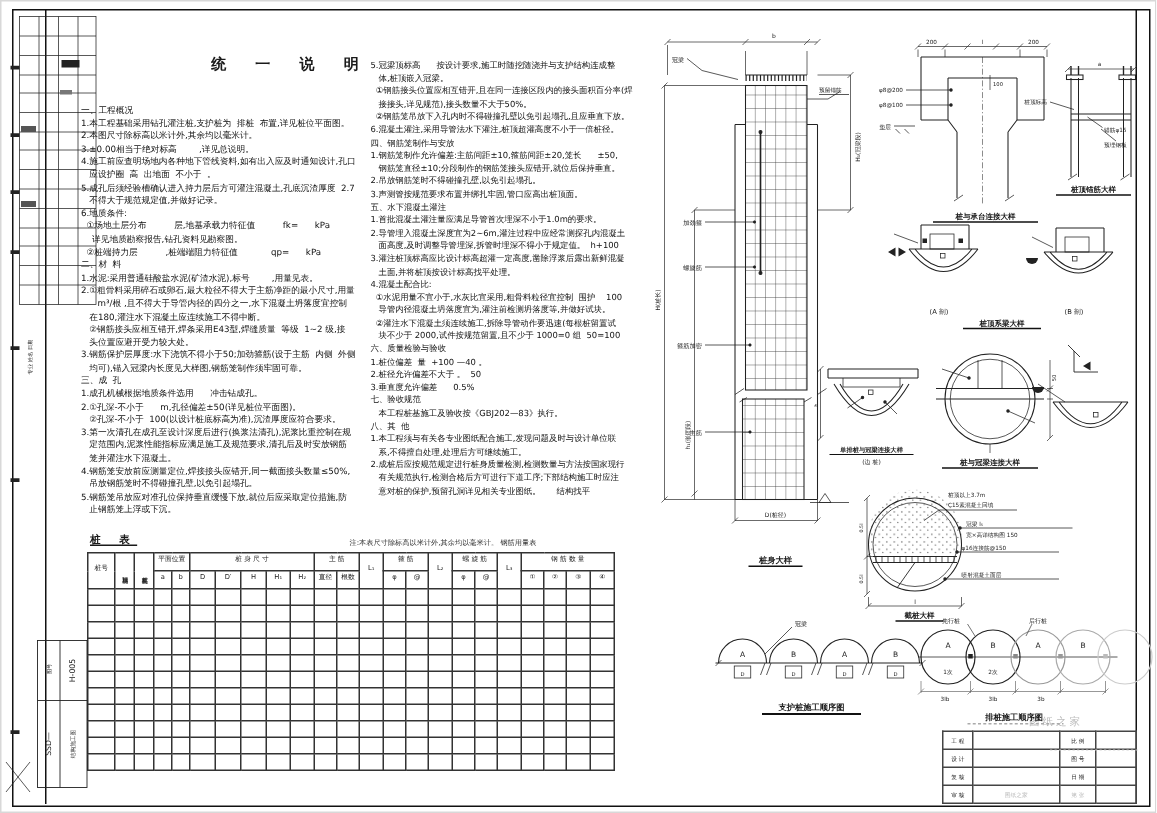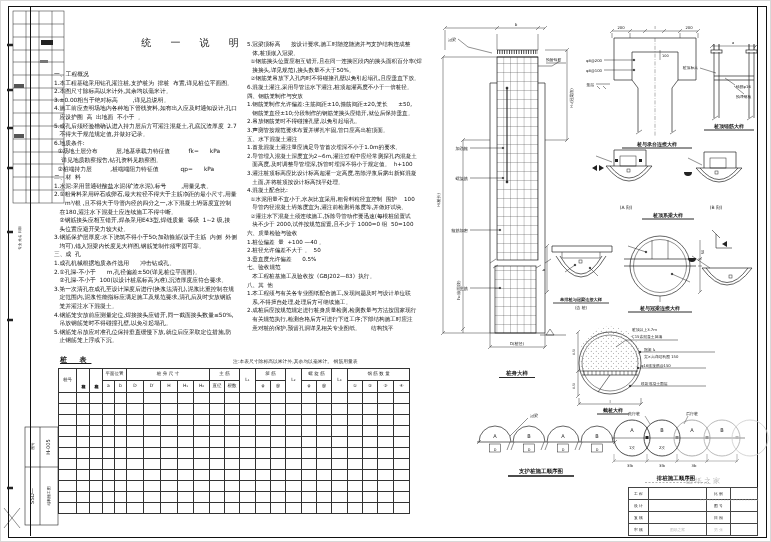--- a/index.html
+++ b/index.html
@@ -1,21 +1,21 @@
 <!DOCTYPE html>
 <html><head>
 <meta charset="utf-8">
 <style>
   html,body{margin:0;padding:0;background:#fff;}
   #sheet{position:relative;width:771px;height:542px;background:#fff;overflow:hidden;
          font-family:"DejaVu Sans",sans-serif;color:#1a1a1a;}
   .abs{position:absolute;}
   .frame{position:absolute;border:1.2px solid #111;}
   .vline{position:absolute;width:0;border-left:1px solid #111;}
-  #main-title{font-weight:normal;font-size:10px;letter-spacing:8px;text-align:center;}
+  #main-title{font-weight:bold;font-size:10px;letter-spacing:8px;text-align:center;}
   .notes{font-size:5.8px;line-height:8.6px;white-space:pre;overflow:hidden;color:#111;}
   .notes .nl{height:8.6px;}
   #notes-right{font-size:5.6px;}
   #ptable-title{font-weight:bold;font-size:7px;letter-spacing:5px;}
   #ptable-note{font-size:4.8px;color:#333;}
   .ptable-wrap table{border-collapse:collapse;table-layout:fixed;width:100%;border:1px solid #222;}
   .ptable-wrap th,.ptable-wrap td{border:0.5px solid #333;padding:0;text-align:center;
       font-size:4.5px;font-weight:normal;overflow:hidden;line-height:1;}
   .ptable-wrap thead tr{height:12px;}
   .ptable-wrap tbody tr{height:11px;}

